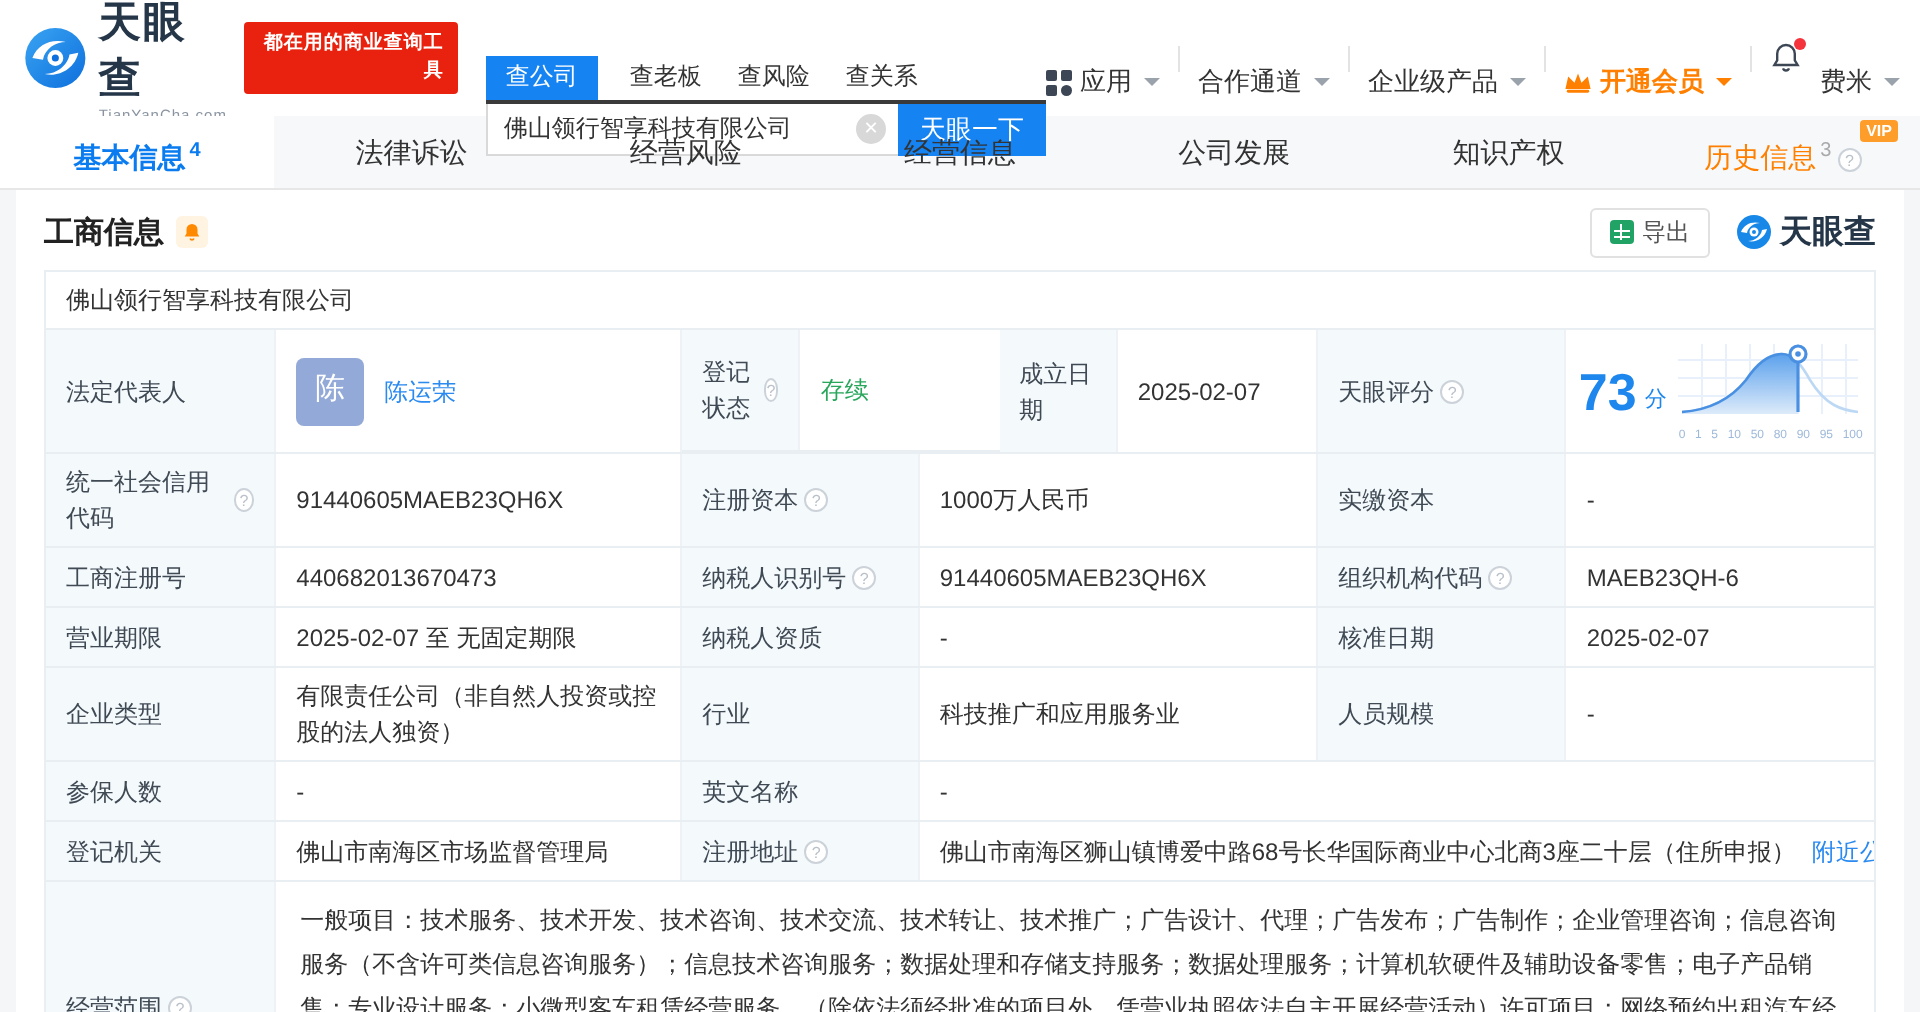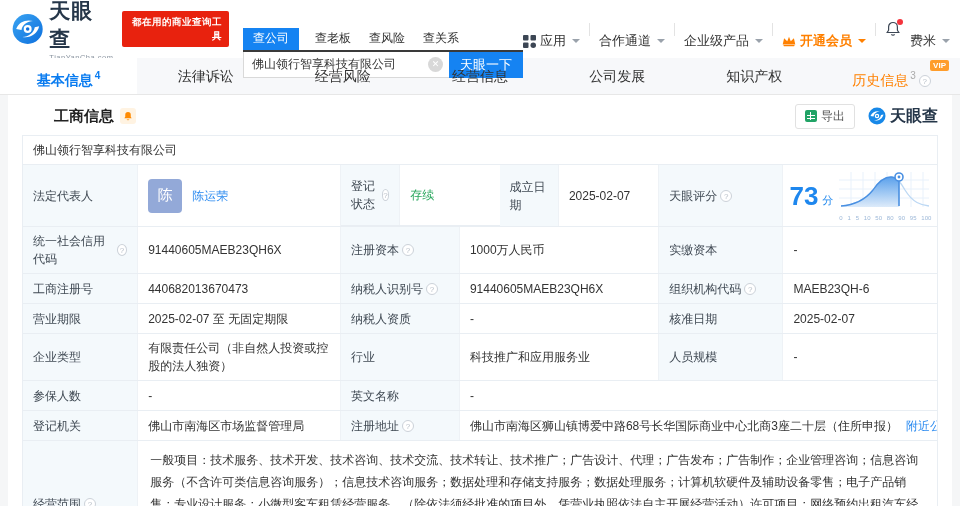--- a/index.html
+++ b/index.html
@@ -50,21 +50,21 @@
   .ttab.hist .tcount { color:#aaa; }
   .vipbadge { position:absolute; top:2px; right:11px; background:#ff9d2b; color:#fff; font-size:8px;
     line-height:11px; padding:0 3px; border-radius:2px; font-weight:bold; }
   .qicon { display:inline-block; width:12px; height:12px; border:1px solid #ccd2d9; border-radius:50%;
     color:#b9c0c9; font-size:8px; line-height:11px; text-align:center; vertical-align:1px; margin-left:3px; background:#fff; }
   .qicon::before { content:"?"; }
 
   
   .card { margin:0 8px; background:#fff; padding:0 14px 8px; }
   .sect { display:flex; align-items:center; height:40px; padding-top:2px; }
-  .sect-title { font-size:15px; font-weight:bold; color:#222;margin-left:32px; }
+  .sect-title { font-size:15px; font-weight:bold; color:#222; }
   .sect-bell { margin-left:6px; width:16px; height:16px; border-radius:3px; background:#fff3e2;
     display:flex; align-items:center; justify-content:center; }
   .sect-right { margin-left:auto; display:flex; align-items:center; gap:12px; }
   .export { display:flex; align-items:center; gap:4px; border:1px solid #e1e1e1; border-radius:3px;
     padding:3px 9px; font-size:12px; color:#555; background:#fff; cursor:pointer; font-family:inherit; }
   .xls { width:12px; height:12px; background:#21a366; border-radius:2px; position:relative; }
   .xls::before { content:""; position:absolute; left:2px; top:2px; right:2px; bottom:2px;
     background:linear-gradient(#fff,#fff) 0 3px/8px 1px no-repeat, linear-gradient(#fff,#fff) 0 6px/8px 1px no-repeat,
     linear-gradient(#fff,#fff) 3px 0/1px 8px no-repeat; }
   .wmark { display:flex; align-items:center; gap:3px; }

